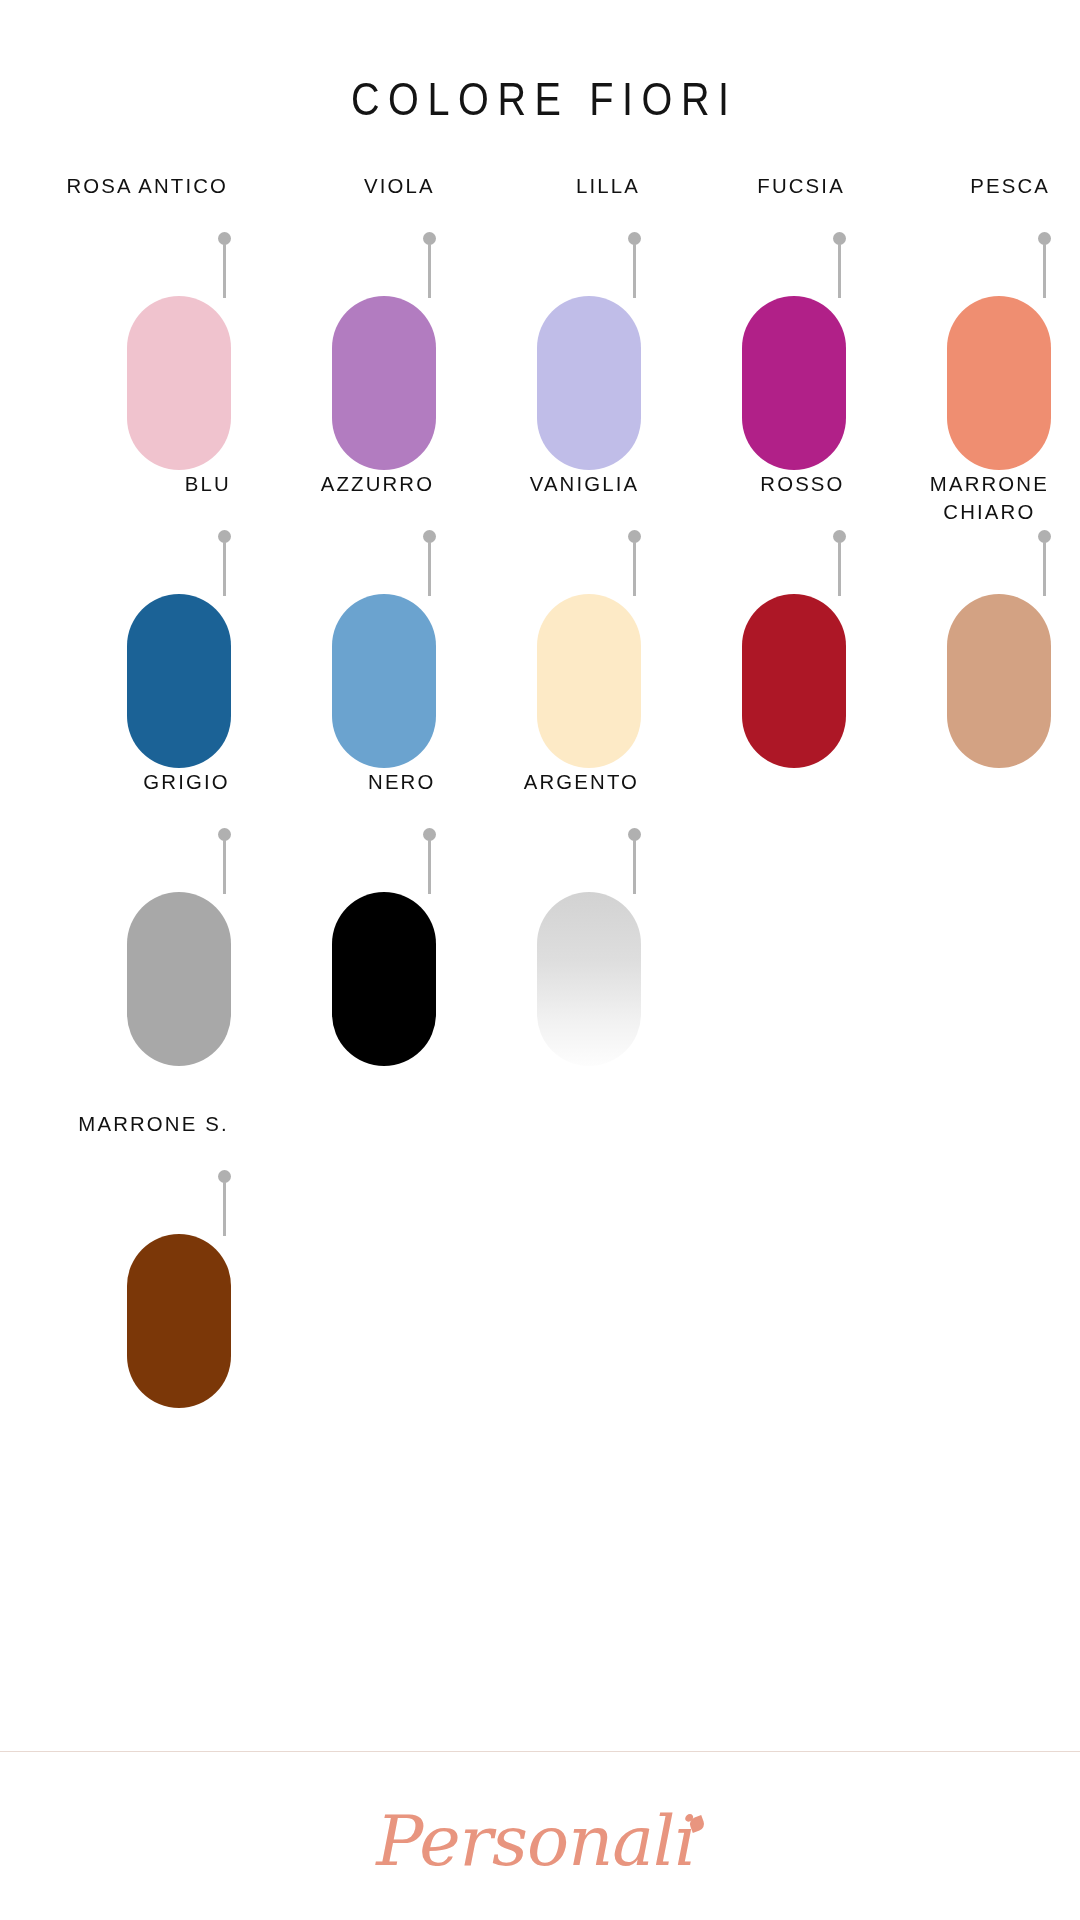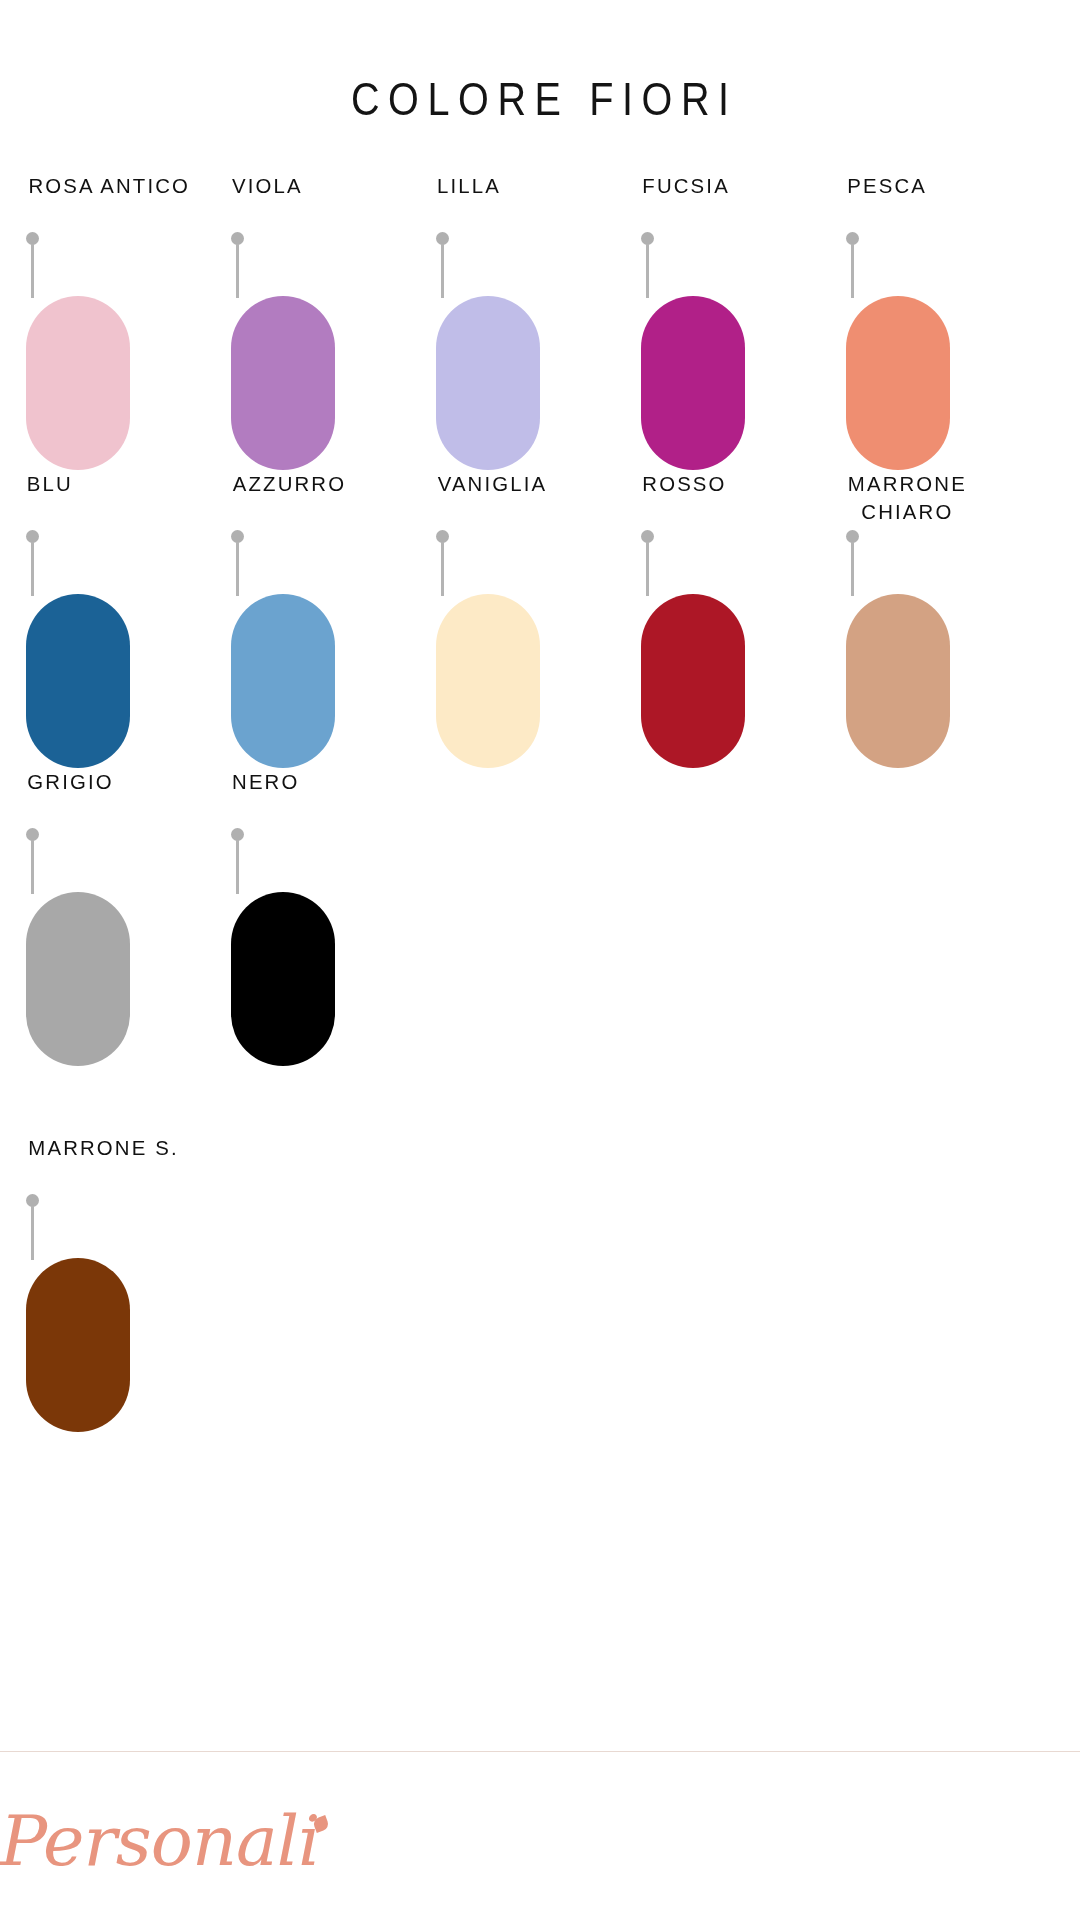--- a/index.html
+++ b/index.html
@@ -47,21 +47,21 @@
     display: flex;
     width: 1080px;
     box-sizing: border-box;
     padding: 0 26px;
   }
 
   .cell {
     width: 205px;
     display: flex;
     flex-direction: column;
-    align-items: flex-start;
+    align-items: flex-end;
   }
 
   
   .cell-label {
     font-family: "Liberation Sans", sans-serif;
     font-size: 21px;
     font-weight: 400;
     letter-spacing: 2.2px;
     color: #111111;
     text-align: center;
@@ -97,38 +97,39 @@
   
   .swatch {
     width: 104px;
     height: 174px;
     border-radius: 54px;
     margin-top: -2px;
   }
 
   
   .row-last {
-    margin-top: 68px;
+    margin-top: 44px;
   }
 
   
   .divider {
     position: absolute;
     left: 0;
     right: 0;
     bottom: 168px;
     height: 1px;
     background: #e8d9d2;
   }
 
   .footer-logo {
     position: absolute;
     left: 0;
     right: 0;
     bottom: 38px;
+    text-align: center;
     font-family: "DejaVu Serif", serif;
     font-style: italic;
     font-size: 70px;
     color: #e8957f;
     letter-spacing: -1px;
   }
   .footer-logo .leaf {
     display: inline-block;
     width: 14px;
     height: 14px;
@@ -242,20 +243,28 @@
           <div class="swatch" style="background: rgb(168, 168, 168);"></div>
         </div>
         <div class="cell">
           <div class="cell-label">NERO</div>
           <div class="pin">
             <div class="pin-head" style="background: rgb(176, 176, 176);"></div>
             <div class="pin-stem" style="background: rgb(180, 180, 180);"></div>
           </div>
           <div class="swatch" style="background: rgb(0, 0, 0);"></div>
         </div>
+        <div class="cell">
+          <div class="cell-label">ARGENTO</div>
+          <div class="pin">
+            <div class="pin-head" style="background: rgb(176, 176, 176);"></div>
+            <div class="pin-stem" style="background: rgb(180, 180, 180);"></div>
+          </div>
+          <div class="swatch" style="background: linear-gradient(rgb(210, 210, 210) 0%, rgb(222, 222, 222) 40%, rgb(242, 242, 242) 75%, rgb(253, 253, 253) 100%);"></div>
+        </div>
       </div>
       <div class="row row-last">
         <div class="cell">
           <div class="cell-label">MARRONE S.</div>
           <div class="pin">
             <div class="pin-head" style="background: rgb(176, 176, 176);"></div>
             <div class="pin-stem" style="background: rgb(180, 180, 180);"></div>
           </div>
           <div class="swatch" style="background: rgb(123, 55, 8);"></div>
         </div>

